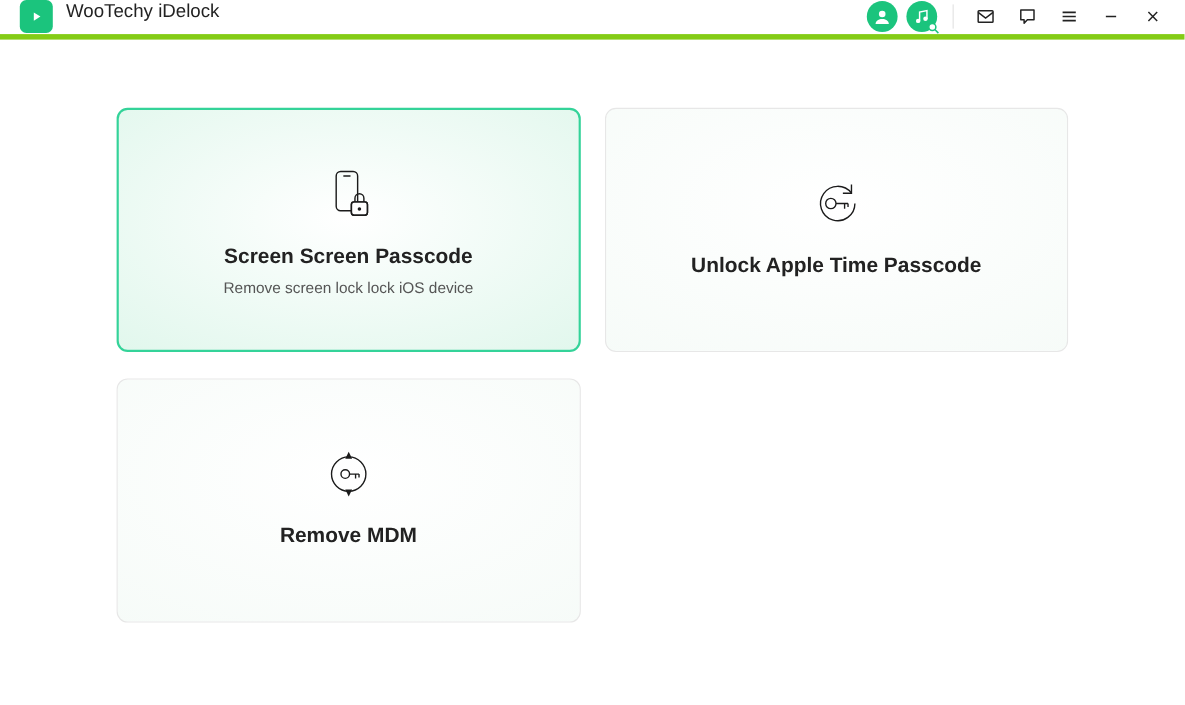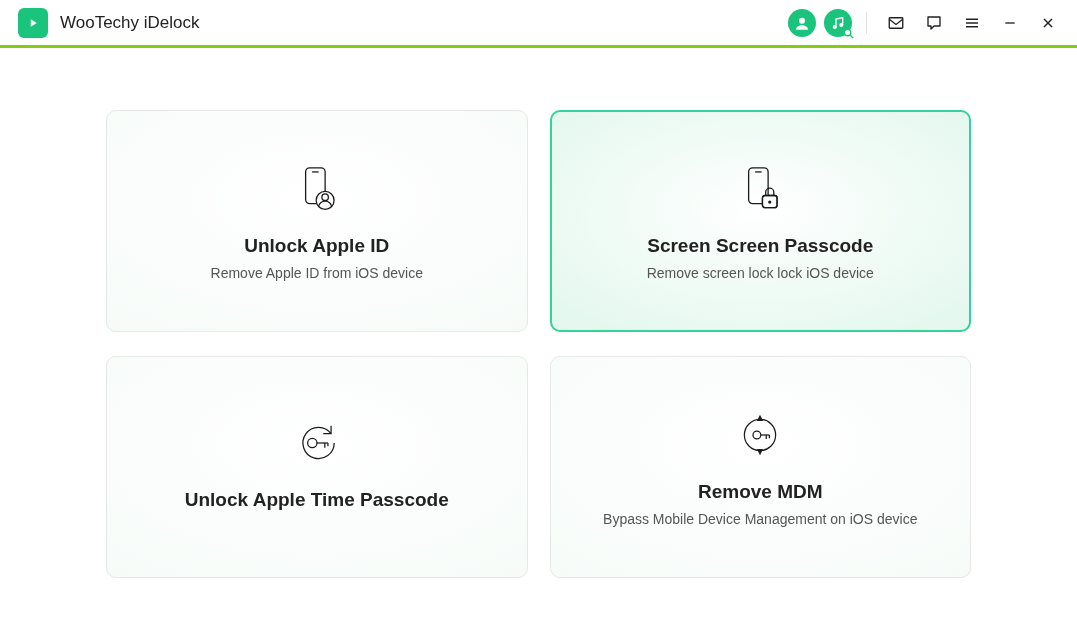--- a/index.html
+++ b/index.html
@@ -7,25 +7,25 @@
     width: 1077px;
     height: 641px;
     font-family: "Segoe UI", "Helvetica Neue", Arial, sans-serif;
     background: #ffffff;
     color: #2b2b2b;
     overflow: hidden;
   }
 
   
   .titlebar {
-    height: 48px;
+    height: 36px;
     display: flex;
-    align-items: center;
+    align-items: flex-start;
     padding: 0 14px 0 18px;
-    border-bottom: 3px solid #84cc16;
+    border-bottom: 5px solid #84cc16;
   }
   .logo {
     width: 30px; height: 30px;
     border-radius: 6px;
     background: #1bc47d;
     display: flex; align-items: center; justify-content: center;
     margin-right: 12px;
   }
   .logo svg { width: 18px; height: 18px; }
   .app-title {
@@ -155,33 +155,20 @@
         <line x1="6" y1="6" x2="18" y2="18" stroke="#222" stroke-width="2"></line>
         <line x1="6" y1="18" x2="18" y2="6" stroke="#222" stroke-width="2"></line>
       </svg>
     </div>
   </div>
 </div>
 
 <div class="main">
   <div class="grid">
 
-    <div class="card">
-      <div class="card-icon">
-        <svg viewBox="0 0 64 64" width="52" height="52">
-          <rect x="18" y="6" width="24" height="44" rx="5"></rect>
-          <line x1="26" y1="11" x2="34" y2="11"></line>
-          <circle cx="42" cy="46" r="11" fill="#fff"></circle>
-          <circle cx="42" cy="42" r="4"></circle>
-          <path d="M34 54c0-4 4-7 8-7s8 3 8 7"></path>
-        </svg>
-      </div>
-      <div class="card-title">Unlock Apple ID</div>
-      <div class="card-desc">Remove Apple ID from iOS device</div>
-    </div>
 
     <div class="card active">
       <div class="card-icon">
         <svg viewBox="0 0 64 64" width="52" height="52">
           <rect x="18" y="6" width="24" height="44" rx="5"></rect>
           <line x1="26" y1="11" x2="34" y2="11"></line>
           <rect x="35" y="40" width="18" height="15" rx="3" fill="#fff"></rect>
           <rect x="35" y="40" width="18" height="15" rx="3"></rect>
           <path d="M39 40v-4a5 5 0 0 1 10 0v4"></path>
           <circle cx="44" cy="48" r="2" fill="#1b1b1b" stroke="none"></circle>
@@ -211,17 +198,16 @@
           <circle cx="32" cy="32" r="20"></circle>
           <polygon points="32,6 28,14 36,14" fill="#1b1b1b" stroke="none"></polygon>
           <polygon points="32,58 28,50 36,50" fill="#1b1b1b" stroke="none"></polygon>
           <circle cx="28" cy="32" r="5"></circle>
           <line x1="33" y1="32" x2="44" y2="32"></line>
           <line x1="40" y1="32" x2="40" y2="37"></line>
           <line x1="44" y1="32" x2="44" y2="36"></line>
         </svg>
       </div>
       <div class="card-title">Remove MDM</div>
-      <div class="card-desc">Bypass Mobile Device Management on iOS device</div>
     </div>
 
   </div>
 </div>
 
 </body></html>

